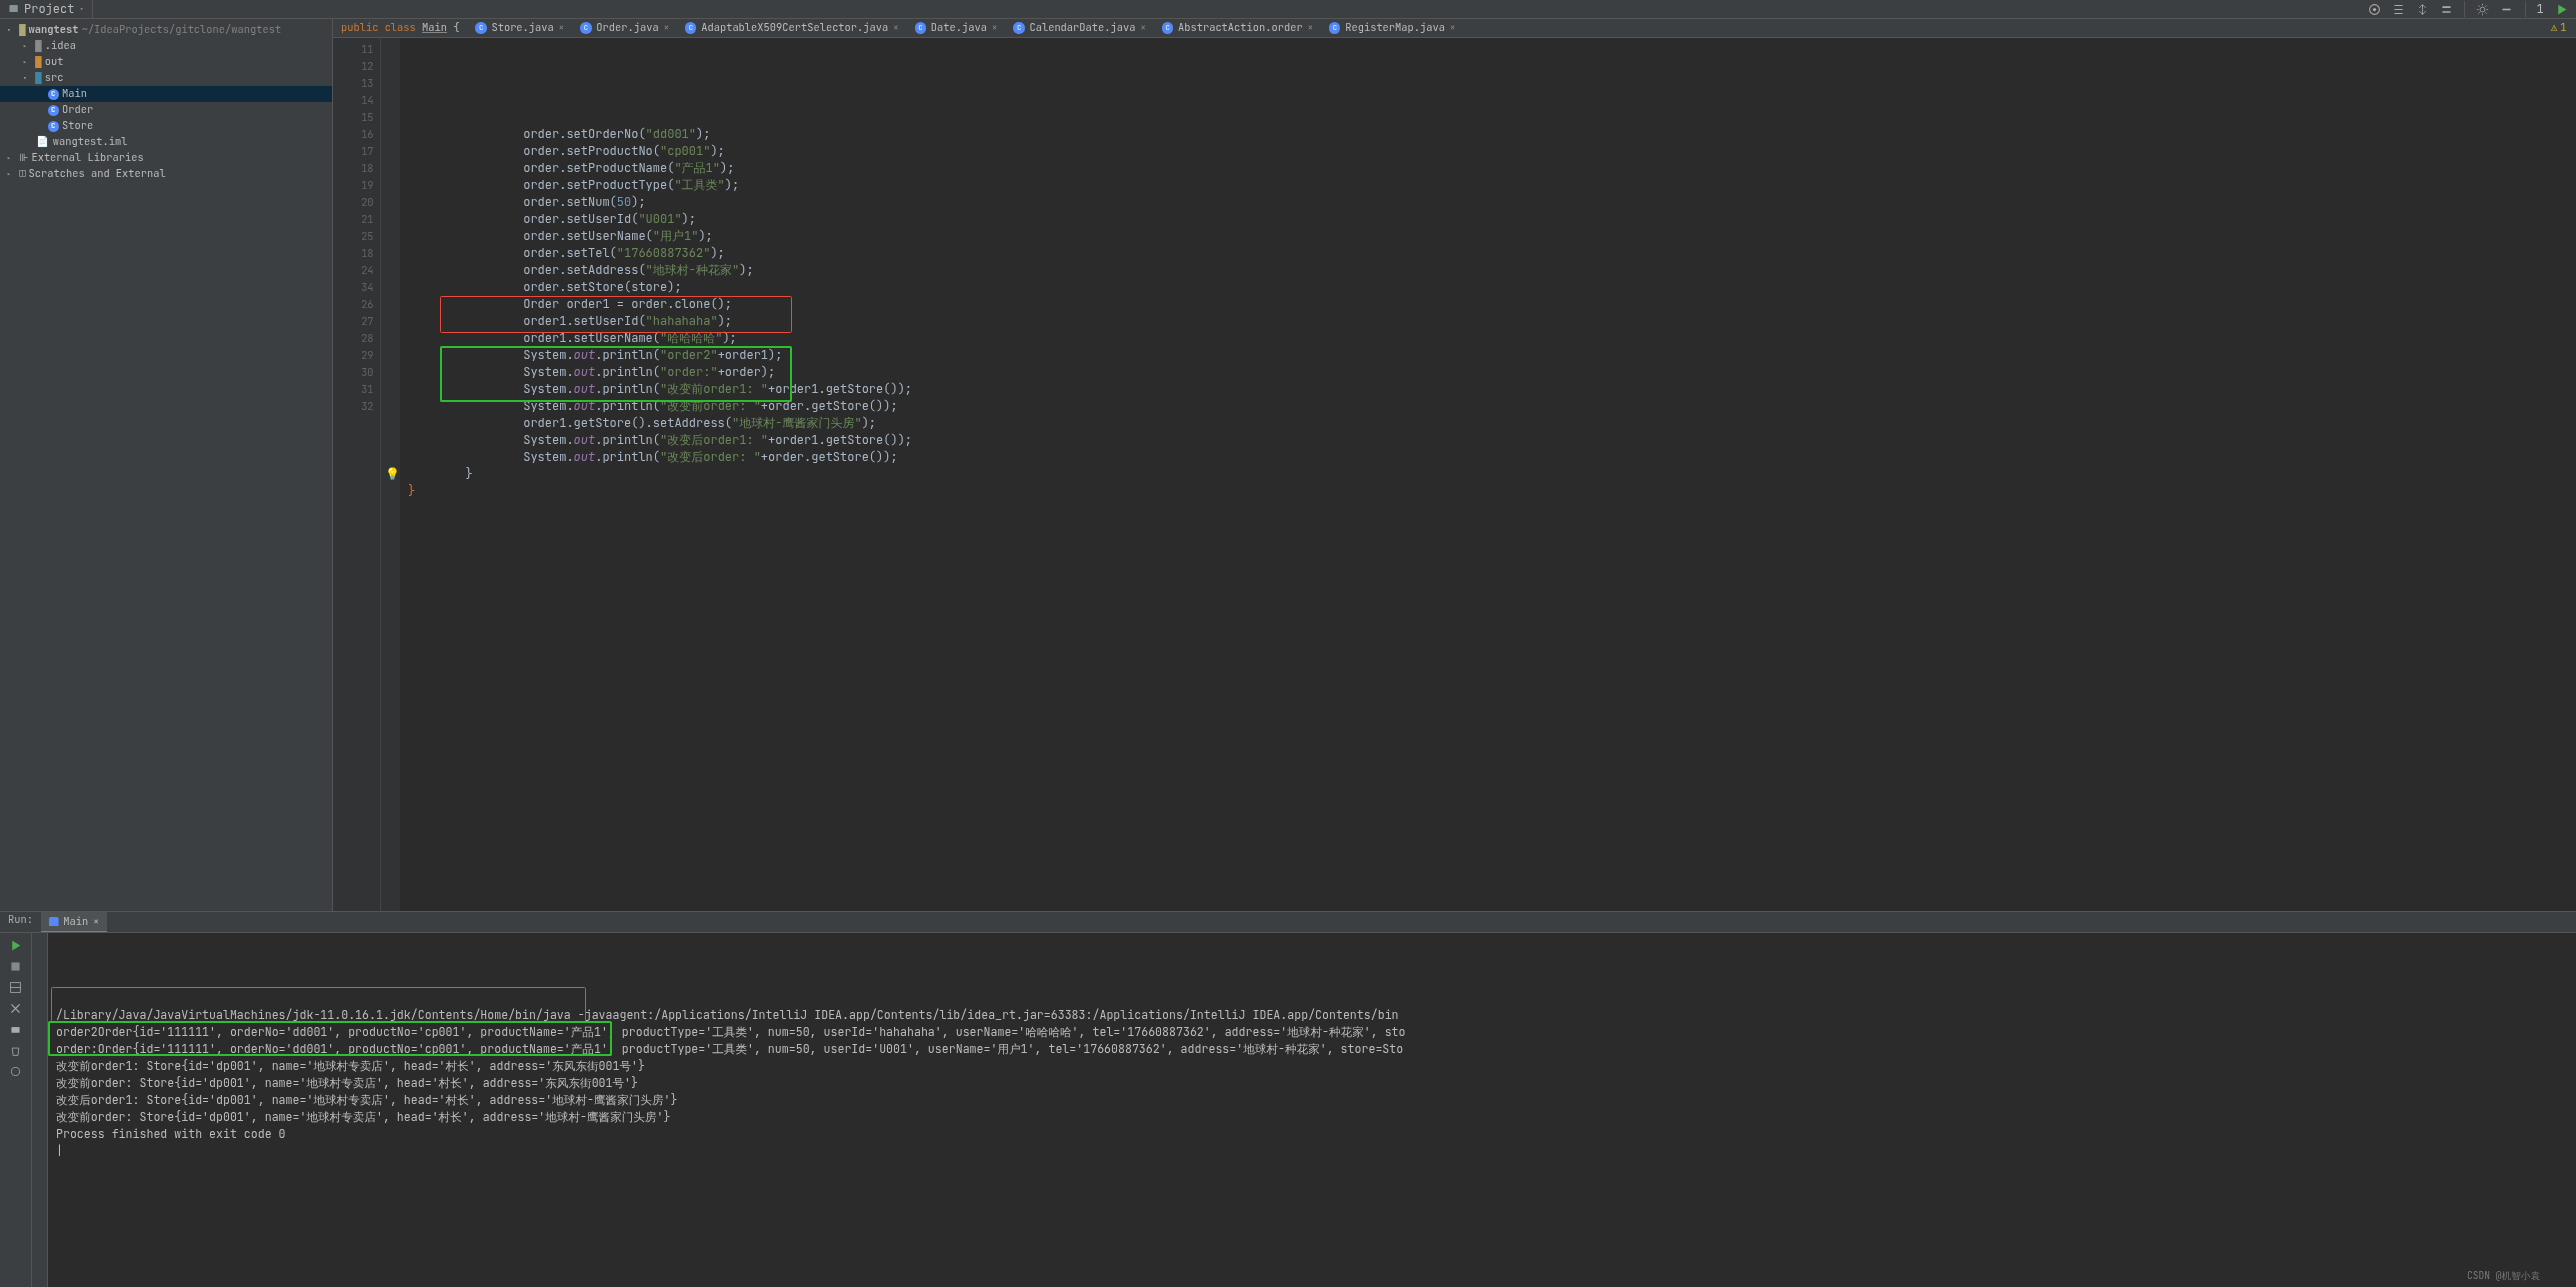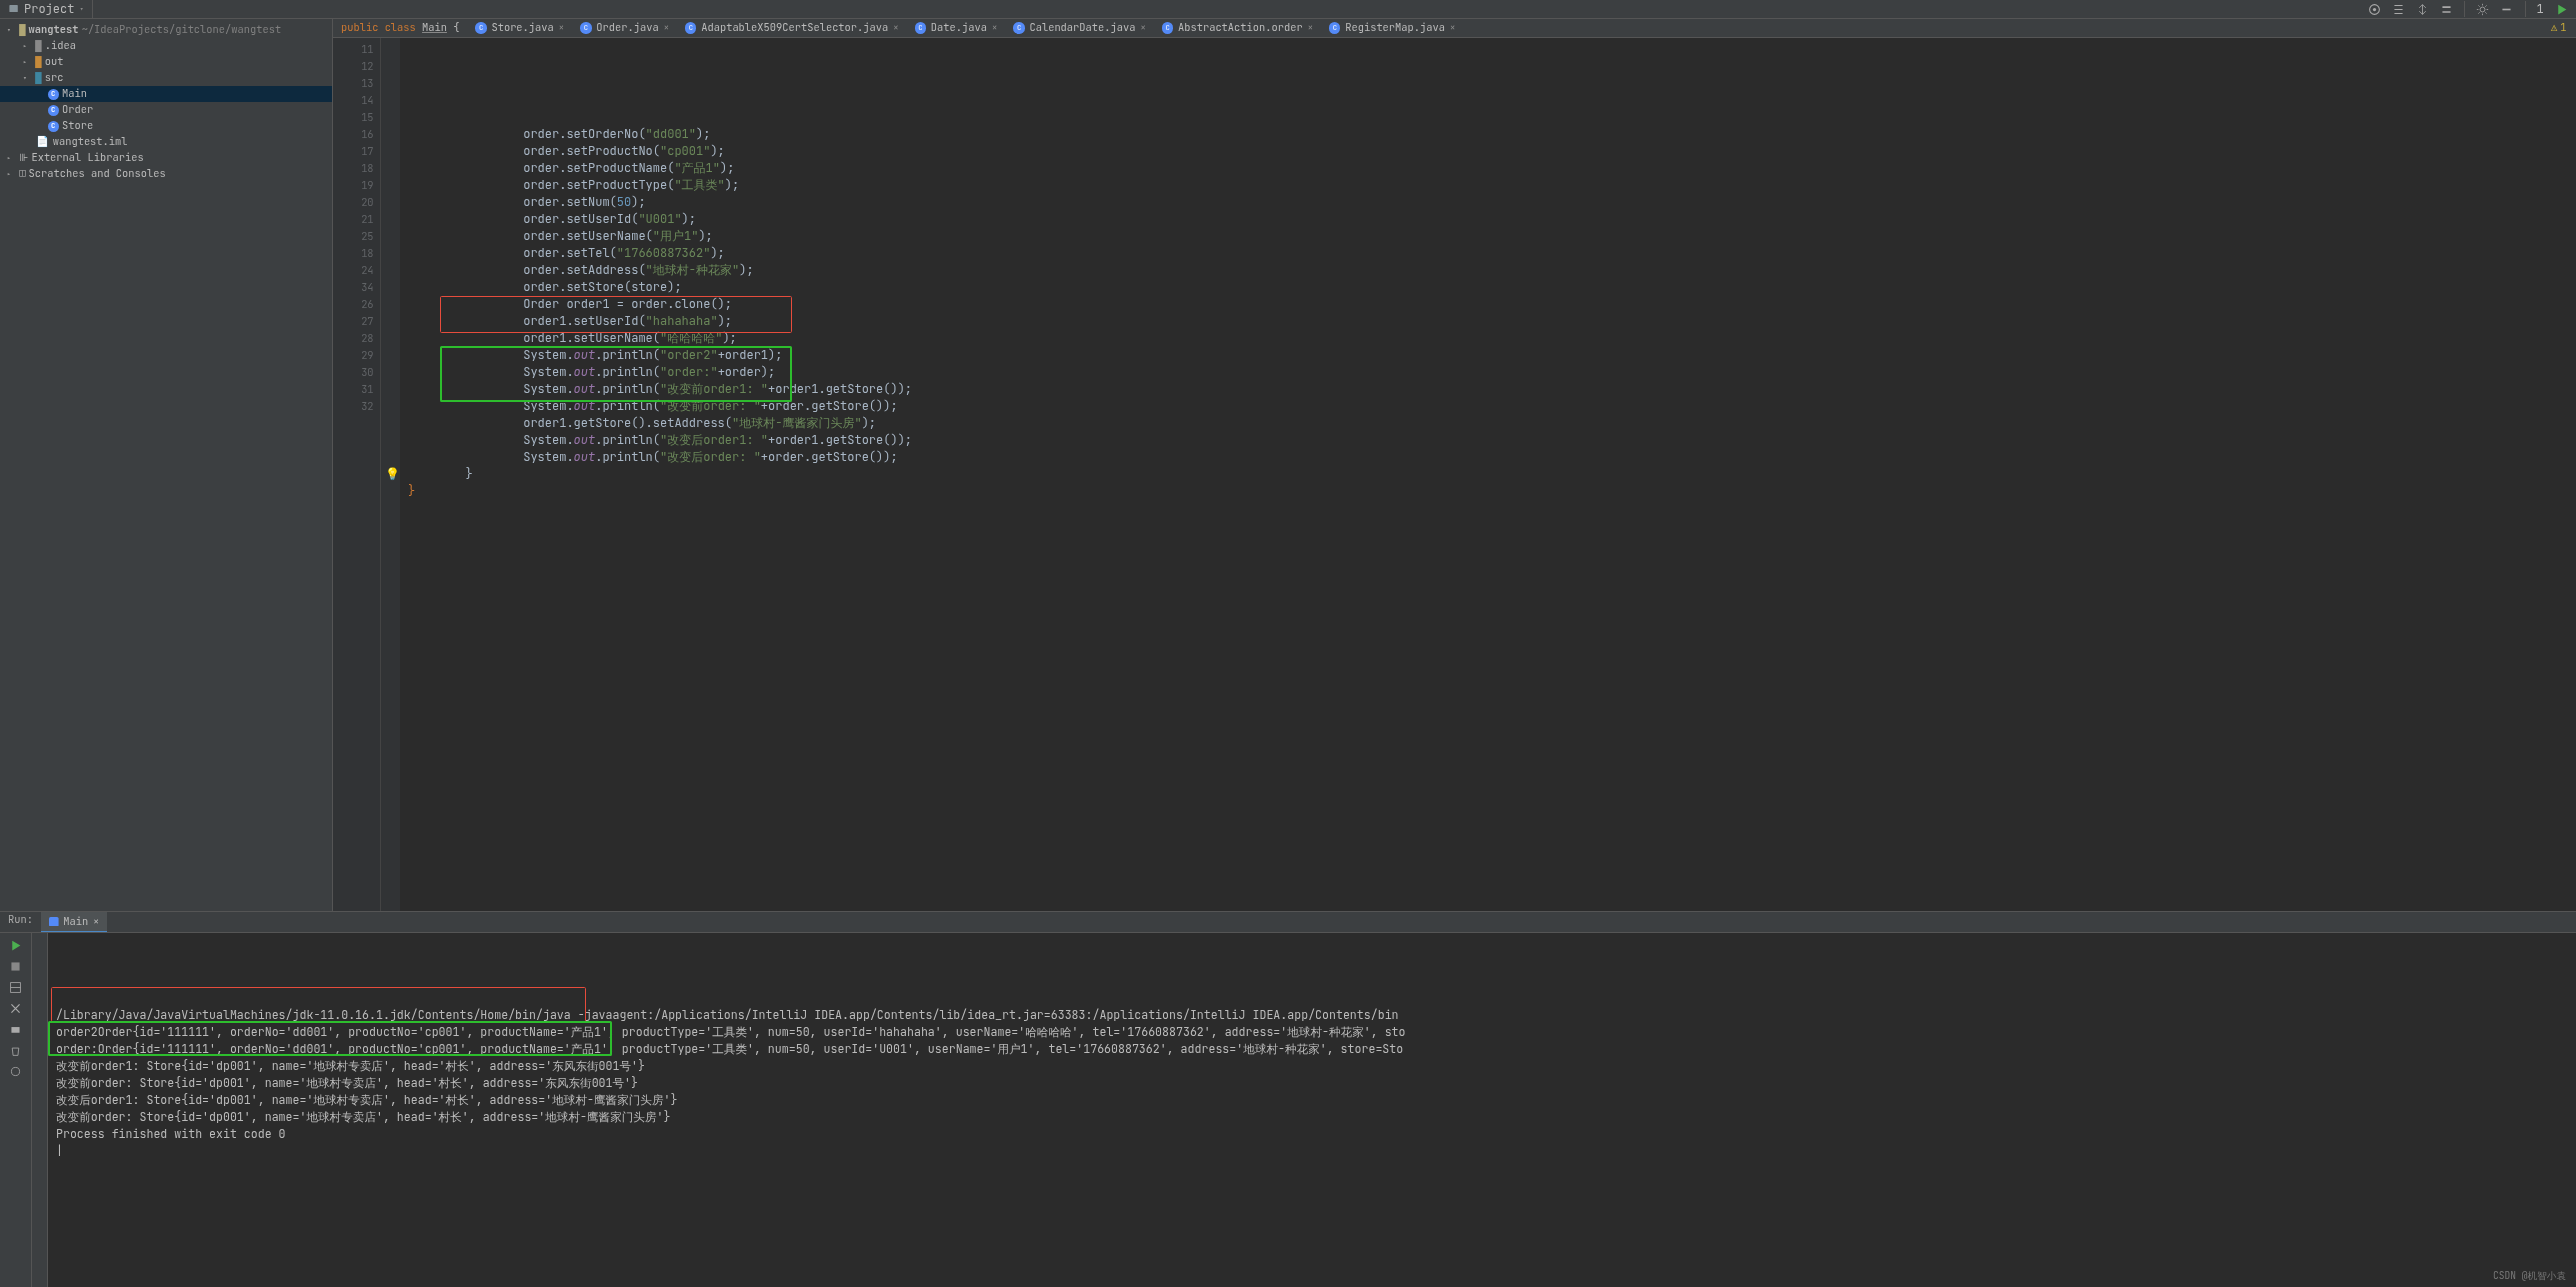--- a/index.html
+++ b/index.html
@@ -73,21 +73,21 @@
   .run-panel{height:376px;display:flex;flex-direction:column;border-top:0.8px solid var(--border);background:#2b2b2b}
   .run-tab-row{height:21px;background:var(--bg-panel);display:flex;align-items:flex-start;border-bottom:0.8px solid var(--border);font-size:10.4px}
   .run-lab{padding:0 8px;color:#aaa}
   .run-tab{display:flex;align-items:center;gap:4.8px;padding:0 8px;height:100%;background:#4e5254;border-bottom:1.6px solid #4a88c7}
   .run-body{flex:1;display:flex;min-height:0}
   .run-gut{width:32px;background:var(--bg-panel);display:flex;flex-direction:column;align-items:center;gap:8px;padding-top:6.4px;border-right:0.8px solid var(--border)}
   .run-gut2{width:16px;background:var(--bg-panel);border-right:0.8px solid var(--border)}
   .console{flex:1;padding:4.8px 8px;font-size:11.6px;line-height:17px;overflow:hidden;white-space:pre;position:relative}
   .console .hl-red{border-width:1.6px}
   .console .hl-green{border-width:2.4px}
-  .watermark{position:absolute;right:10px;bottom:3.2px;color:#777;font-size:9.6px}
+  .watermark{position:absolute;right:36px;bottom:3.2px;color:#777;font-size:9.6px}
   .warn-ic{color:#c8aa3a}
   svg{display:block}
 </style>
 </head>
 <body>
 
 <div class="app">
 
   <div class="top">
     <div class="proj-label">
@@ -176,21 +176,21 @@
             <span>wangtest.iml</span>
           </div>
         <div class="tree-row">
             <span class="twist">▸</span>
             <span>⊪</span>
             <span>External Libraries</span>
           </div>
         <div class="tree-row">
             <span class="twist">▸</span>
             <span>◫</span>
-            <span>Scratches and Consoles</span>
+            <span>Scratches and External</span>
           </div>
       </div>
     </div>
 
     <div class="editor-area">
       <div class="crumb-row">
         <span class="crumb-txt">
           <span class="kw">public class </span><span class="und">Main</span><span> {</span>
         </span>
         <div class="tabs" id="tabs">

